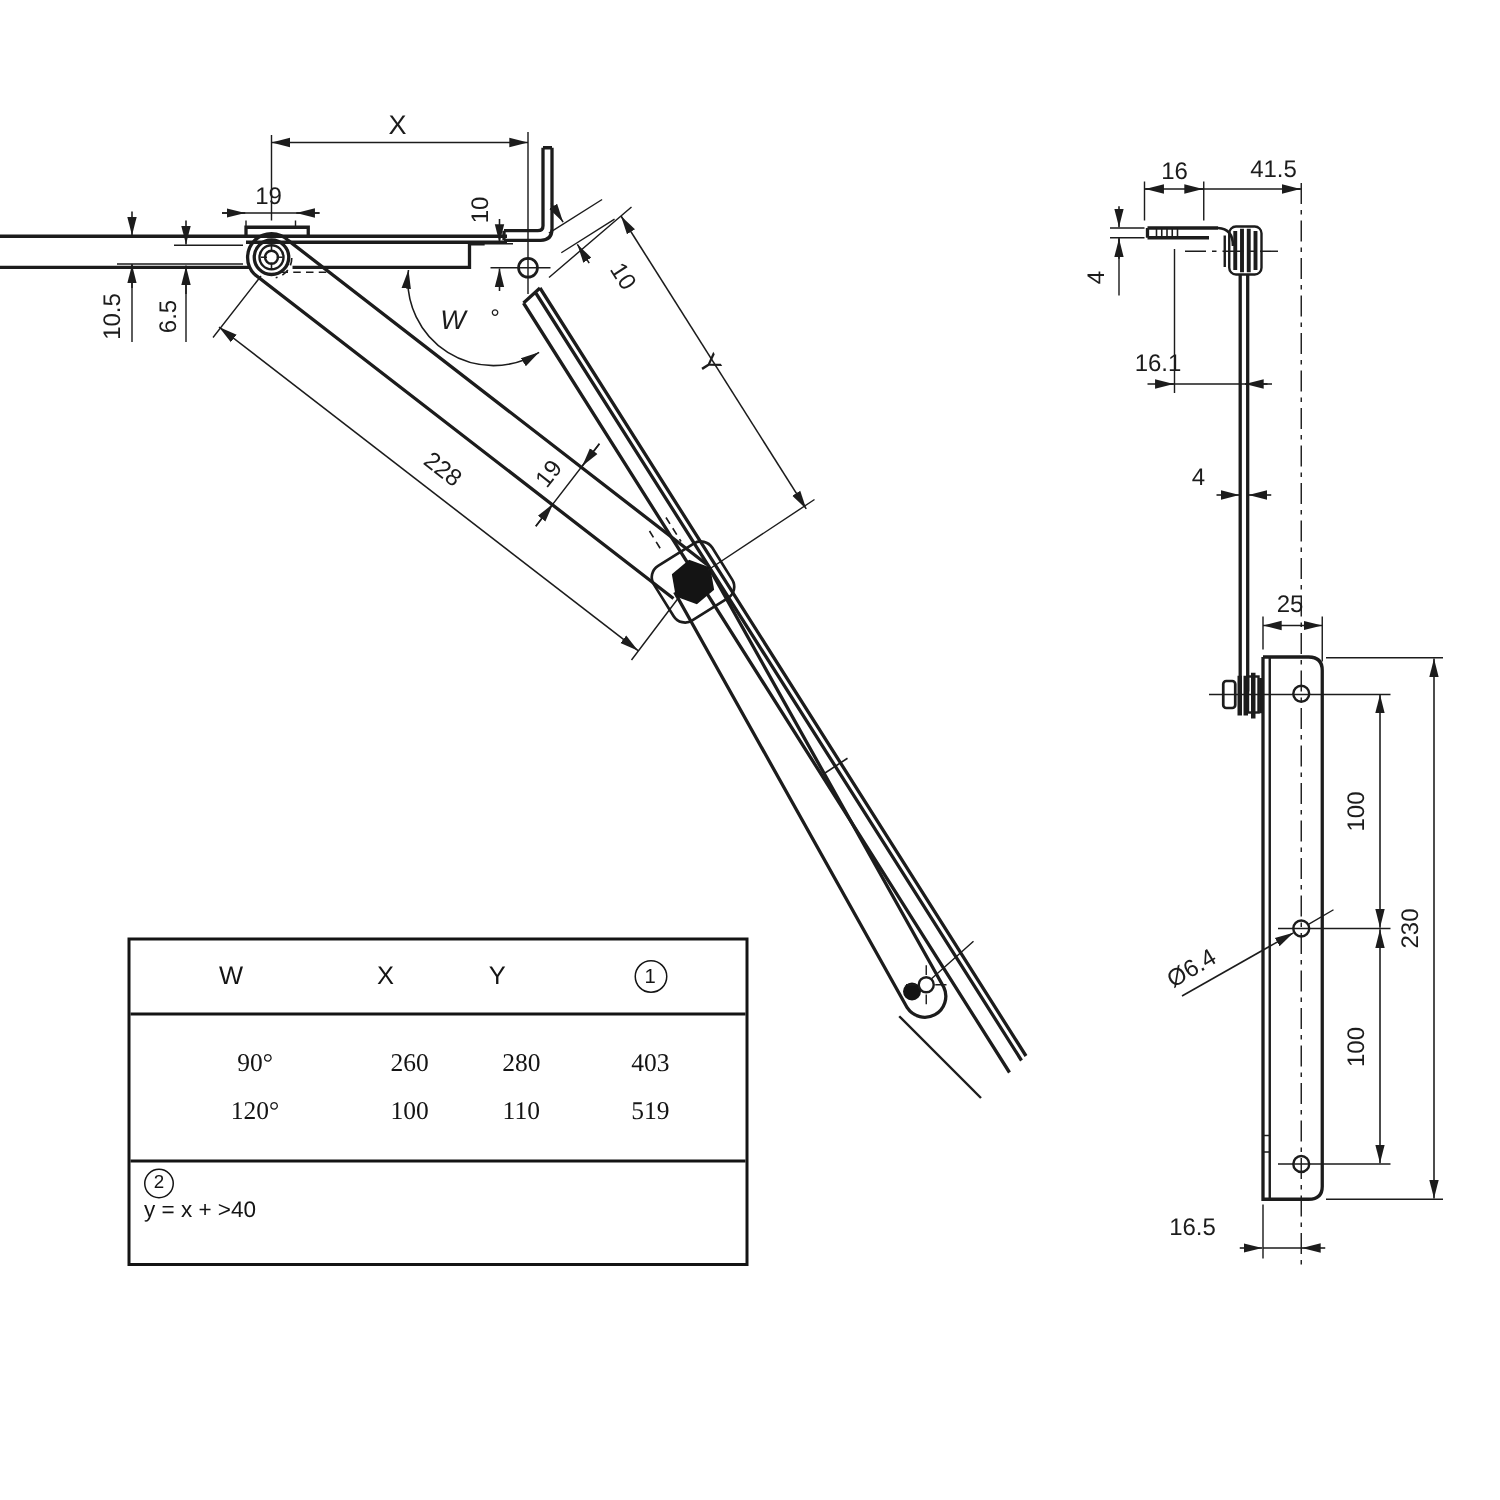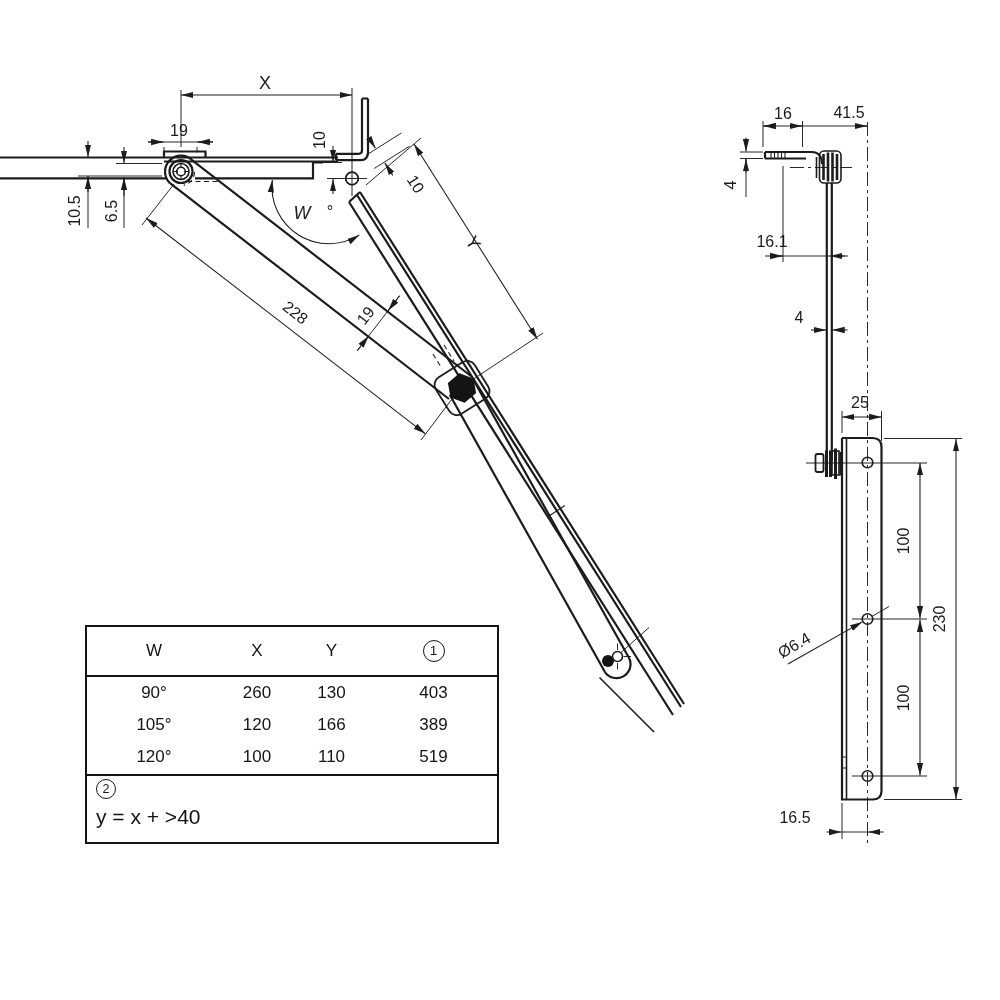--- a/index.html
+++ b/index.html
@@ -22,26 +22,26 @@
   .rib2{stroke:#1c1c1c;stroke-width:3;fill:none;}
   .fil{fill:#141414;stroke:none;}
 
   
   .spec-table{position:absolute;left:85px;top:625px;width:410px;height:215px;
     border:2.5px solid #141414;background:#fff;font-size:17px;color:#141414;}
   .thead{height:48px;border-bottom:2.5px solid #141414;display:grid;
     grid-template-columns:134px 72px 77px 1fr;align-items:center;}
   .thead span,.trow span{text-align:center;}
   .trow{display:grid;grid-template-columns:134px 72px 77px 1fr;height:32.2px;align-items:center;}
-  .tbody{border-bottom:2.5px solid #141414;padding:0;}
+  .tbody{border-bottom:2.5px solid #141414;padding:16px;font-family:Liberation Serif, serif;}
   .tfoot{padding:2px 9px 0 9px;}
   .circ{display:inline-flex;width:20px;height:20px;border:1.4px solid #141414;border-radius:50%;
     align-items:center;justify-content:center;font-size:13.5px;line-height:1;}
   .circ.small{width:18px;height:18px;font-size:12.5px;}
-  .formula{font-size:21px;line-height:15px;margin-top:10px;}
+  .formula{font-size:15px;line-height:15px;margin-top:0;}
   .cell-head{font-size:17px;}
 </style>
 </head>
 <body>
 
 <svg width="1000" height="1000" viewBox="0 0 1000 1000">
   <defs>
     <marker id="ah" viewBox="0 0 12 9" refX="11.5" refY="4.5" markerWidth="13" markerHeight="10" orient="auto-start-reverse" markerUnits="userSpaceOnUse">
       <path d="M0,1.6 L11.5,4.5 L0,7.4 Z" fill="#1c1c1c"></path>
     </marker>
@@ -180,28 +180,22 @@
   <div class="thead">
     <span class="cell-head">W</span>
     <span class="cell-head">X</span>
     <span class="cell-head">Y</span>
     <span><span class="circ">1</span></span>
   </div>
   <div class="tbody">
     <div class="trow">
       <span>90°</span>
       <span>260</span>
-      <span>130</span>
+      <span>280</span>
       <span>403</span>
-    </div>
-    <div class="trow">
-      <span>105°</span>
-      <span>120</span>
-      <span>166</span>
-      <span>389</span>
     </div>
     <div class="trow">
       <span>120°</span>
       <span>100</span>
       <span>110</span>
       <span>519</span>
     </div>
   </div>
   <div class="tfoot">
     <span class="circ small">2</span>

